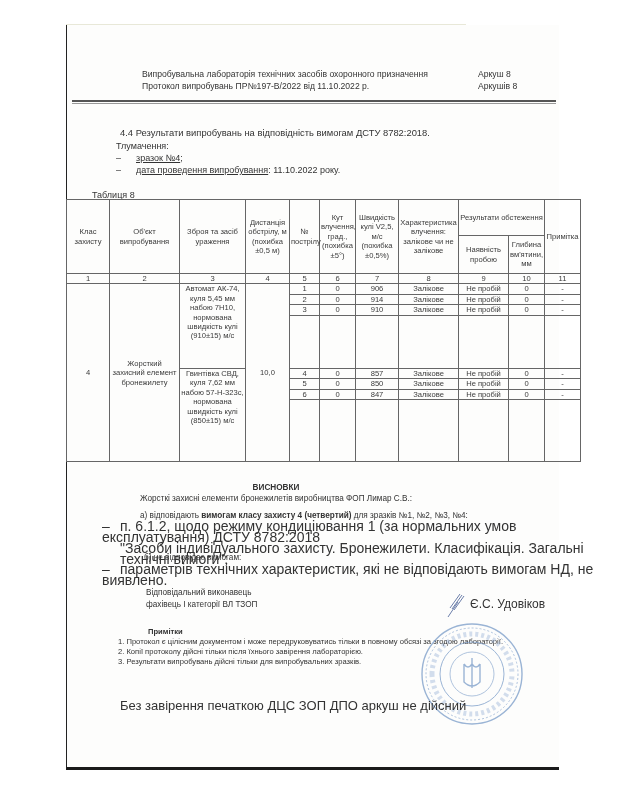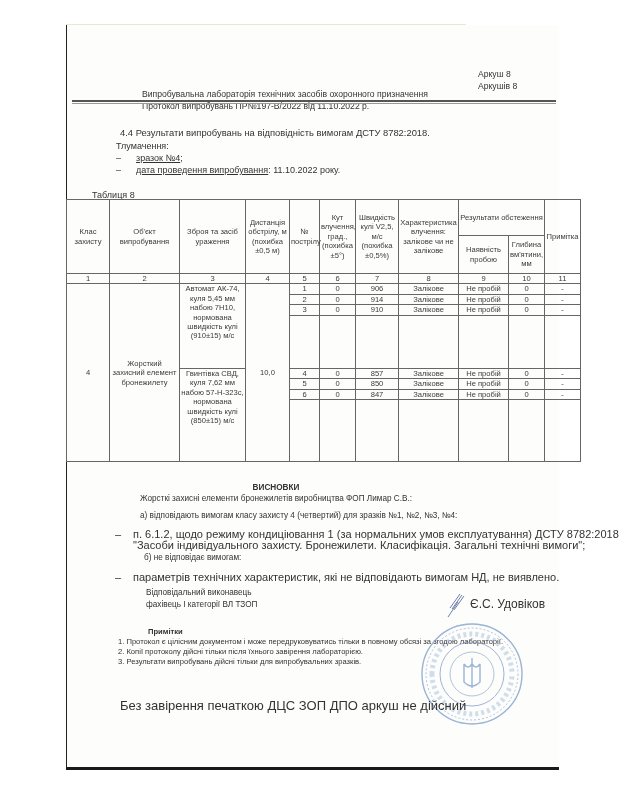--- a/index.html
+++ b/index.html
@@ -5,21 +5,21 @@
   html, body { margin:0; padding:0; }
   body {
     width:623px; height:800px; background:#ffffff; position:relative; overflow:hidden;
     font-family:"Liberation Sans", sans-serif; color:#2a2a2a;
   }
   .sheet {
     position:absolute; left:66px; top:25px; width:492px; height:742px;
     background:#fdfdfc; border-left:1.5px solid #222; border-bottom:3px solid #1a1a1a;
   }
   .topline { position:absolute; left:66px; top:24px; width:400px; height:1px; background:#e8e8d8; }
-  .header { position:absolute; left:142px; top:68px; font-size:8.6px; line-height:12px; color:#333;margin-top:20px; }
+  .header { position:absolute; left:142px; top:68px; font-size:8.6px; line-height:12px; color:#333; }
   .header-right { position:absolute; left:478px; top:68px; font-size:8.6px; line-height:12px; color:#333; }
   .header-rule { position:absolute; left:72px; top:100px; width:484px; height:2px; background:#555; }
   .header-rule2 { position:absolute; left:72px; top:103px; width:484px; height:1px; background:#999; }
 
   .section-title { position:absolute; left:120px; top:127px; font-size:9.4px; color:#333; }
   .expl { position:absolute; left:88px; top:140px; font-size:9px; line-height:12px; color:#333;margin-left:28px; }
   .expl .dash { display:inline-block; width:20px; }
   .u { text-decoration:underline; }
   .table-cap { position:absolute; left:92px; top:190px; font-size:9px; color:#333; }
 
@@ -28,22 +28,22 @@
     font-size:7.6px; line-height:9.4px; color:#3a3a3a; table-layout:fixed;
   }
   table.res td, table.res th {
     border:1px solid #666; text-align:center; vertical-align:middle; padding:0 1px; font-weight:normal;
   }
   table.res th { vertical-align:middle; }
   .num-row td { height:9px; }
   .data-row td { height:9.5px; }
 
   .concl { position:absolute; left:140px; top:482px; font-size:8.2px; line-height:11px; color:#333;text-align:center; }
-  .concl b { font-weight:normal; }
-  .concl-list { position:absolute; left:115px; font-size:11px; line-height:11px; color:#333;margin-top:8px; }
+  .concl b { font-weight:bold; }
+  .concl-list { position:absolute; left:102px; font-size:14px; line-height:11px; color:#333; }
   .dashcol { display:inline-block; width:18px; }
 
   .exec { position:absolute; left:146px; top:587px; font-size:8.2px; line-height:11.5px; color:#333; }
   .sig-name { position:absolute; left:470px; top:597px; font-size:12px; color:#333; }
   .sig-mark { position:absolute; left:446px; top:590px; width:20px; height:28px; }
 
   .notes { position:absolute; left:118px; top:627px; font-size:7.6px; line-height:10px; color:#333; }
   .notes .ttl { font-weight:bold; padding-left:30px; }
   .stamp { position:absolute; left:418px; top:620px; width:108px; height:108px; }
   .footer-note { position:absolute; left:120px; top:698px; font-size:13px; color:#333; }

